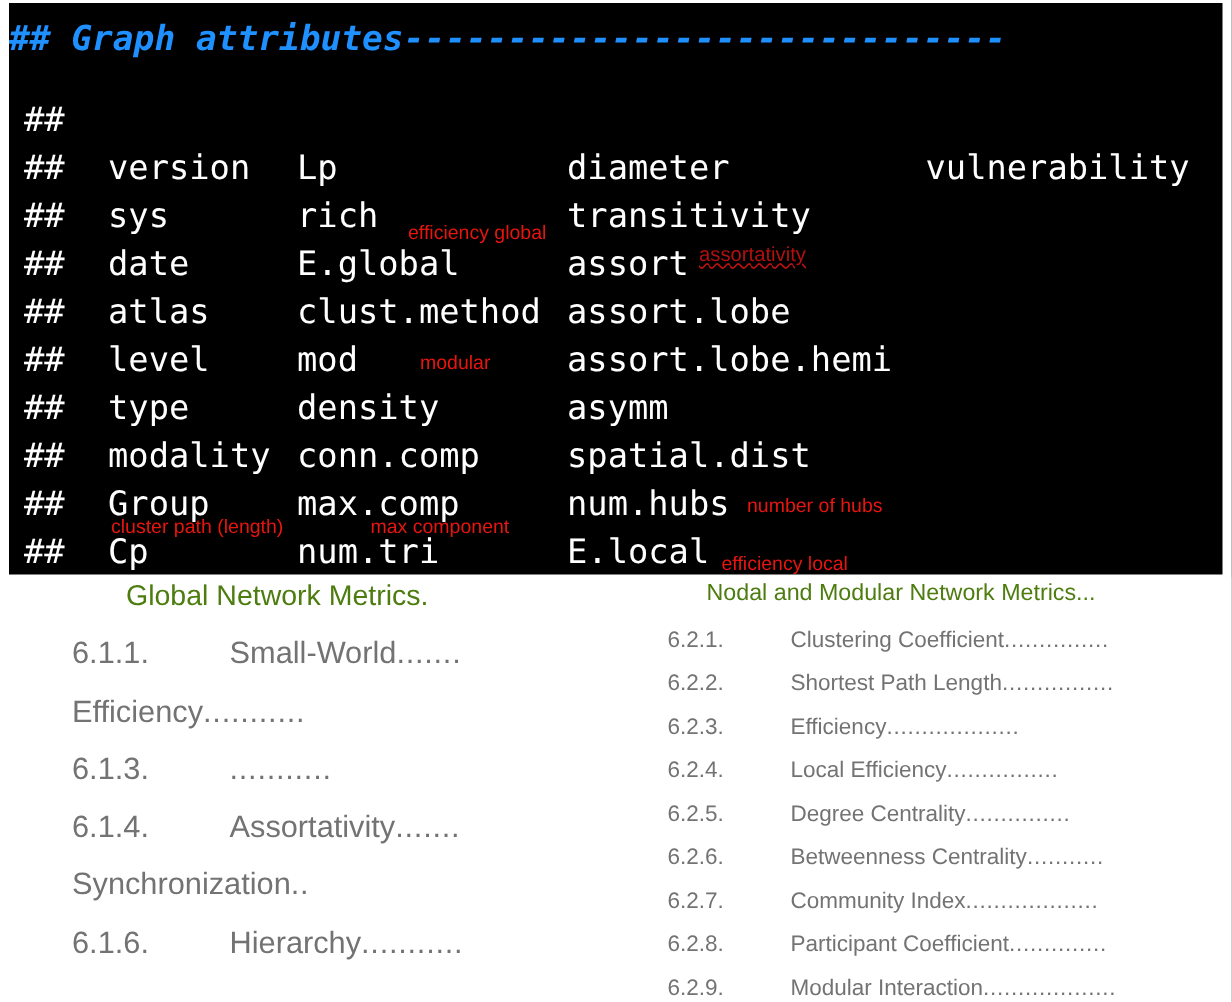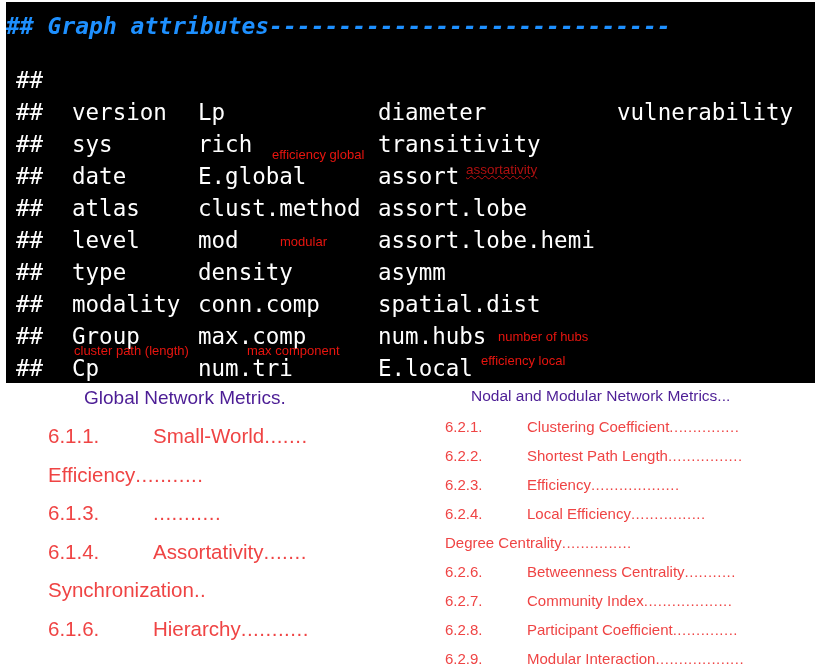--- a/index.html
+++ b/index.html
@@ -91,40 +91,40 @@
 
   .toc-col {
     position: absolute;
     top: 0;
   }
   #toc-left  { left: 48px;  width: 380px; }
   #toc-right { left: 445px; width: 376px; }
 
   .toc-heading {
     font-family: "Liberation Sans", sans-serif;
-    color: #4c1d95;
+    color: #4d7c0f;
     white-space: nowrap;
   }
   #toc-left .toc-heading {
     font-size: 19px;
     line-height: 26px;
     padding-left: 36px;
     margin-bottom: 6px;
   }
   #toc-right .toc-heading {
     font-size: 15.5px;
     line-height: 22px;
     padding-left: 26px;
     margin-bottom: 5px;
   }
 
   .toc-row {
     display: flex;
     align-items: baseline;
-    color: #ef4444;
+    color: #737373;
     font-family: "Liberation Sans", sans-serif;
     white-space: nowrap;
   }
   #toc-left .toc-row {
     font-size: 20.5px;
     line-height: 38.5px;
   }
   #toc-right .toc-row {
     font-size: 15px;
     line-height: 29px;
@@ -185,21 +185,21 @@
       <div class="cell c-col3" style="top: 350px;">E.local</div>
     </div>
 
   <div id="console-annotations">
       <div class="annot" style="left: 266px; top: 146px;">efficiency global</div>
       <div class="annot annot-dark" style="left: 460px; top: 161px;">assortativity</div>
       <div class="annot" style="left: 246px; top: 233px; margin-left: 28px;">modular</div>
       <div class="annot" style="left: 492px; top: 328px;">number of hubs</div>
       <div class="annot" style="left: 68px; top: 342px;">cluster path (length)</div>
       <div class="annot" style="left: 241px; top: 342px;">max component</div>
-      <div class="annot" style="left: 475px; top: 352px;">efficiency local</div>
+      <div class="annot" style="left: 475px; top: 367px;">efficiency local</div>
     </div>
 
 </div>
 
 <div id="toc-area">
 
   <div class="toc-col" id="toc-left">
     <div class="toc-heading">Global Network Metrics.</div>
     <div id="toc-left-rows">
         <div class="toc-row">
@@ -249,20 +249,21 @@
           <span class="toc-num">6.2.3.</span>
           <span class="toc-label">Efficiency </span>
           <span class="toc-dots">...................</span>
         </div>
         <div class="toc-row">
           <span class="toc-num">6.2.4.</span>
           <span class="toc-label">Local Efficiency </span>
           <span class="toc-dots">................</span>
         </div>
         <div class="toc-row">
+          <span class="toc-num">6.2.5.</span>
           <span class="toc-label">Degree Centrality </span>
           <span class="toc-dots">...............</span>
         </div>
         <div class="toc-row">
           <span class="toc-num">6.2.6.</span>
           <span class="toc-label">Betweenness Centrality </span>
           <span class="toc-dots">...........</span>
         </div>
         <div class="toc-row">
           <span class="toc-num">6.2.7.</span>

